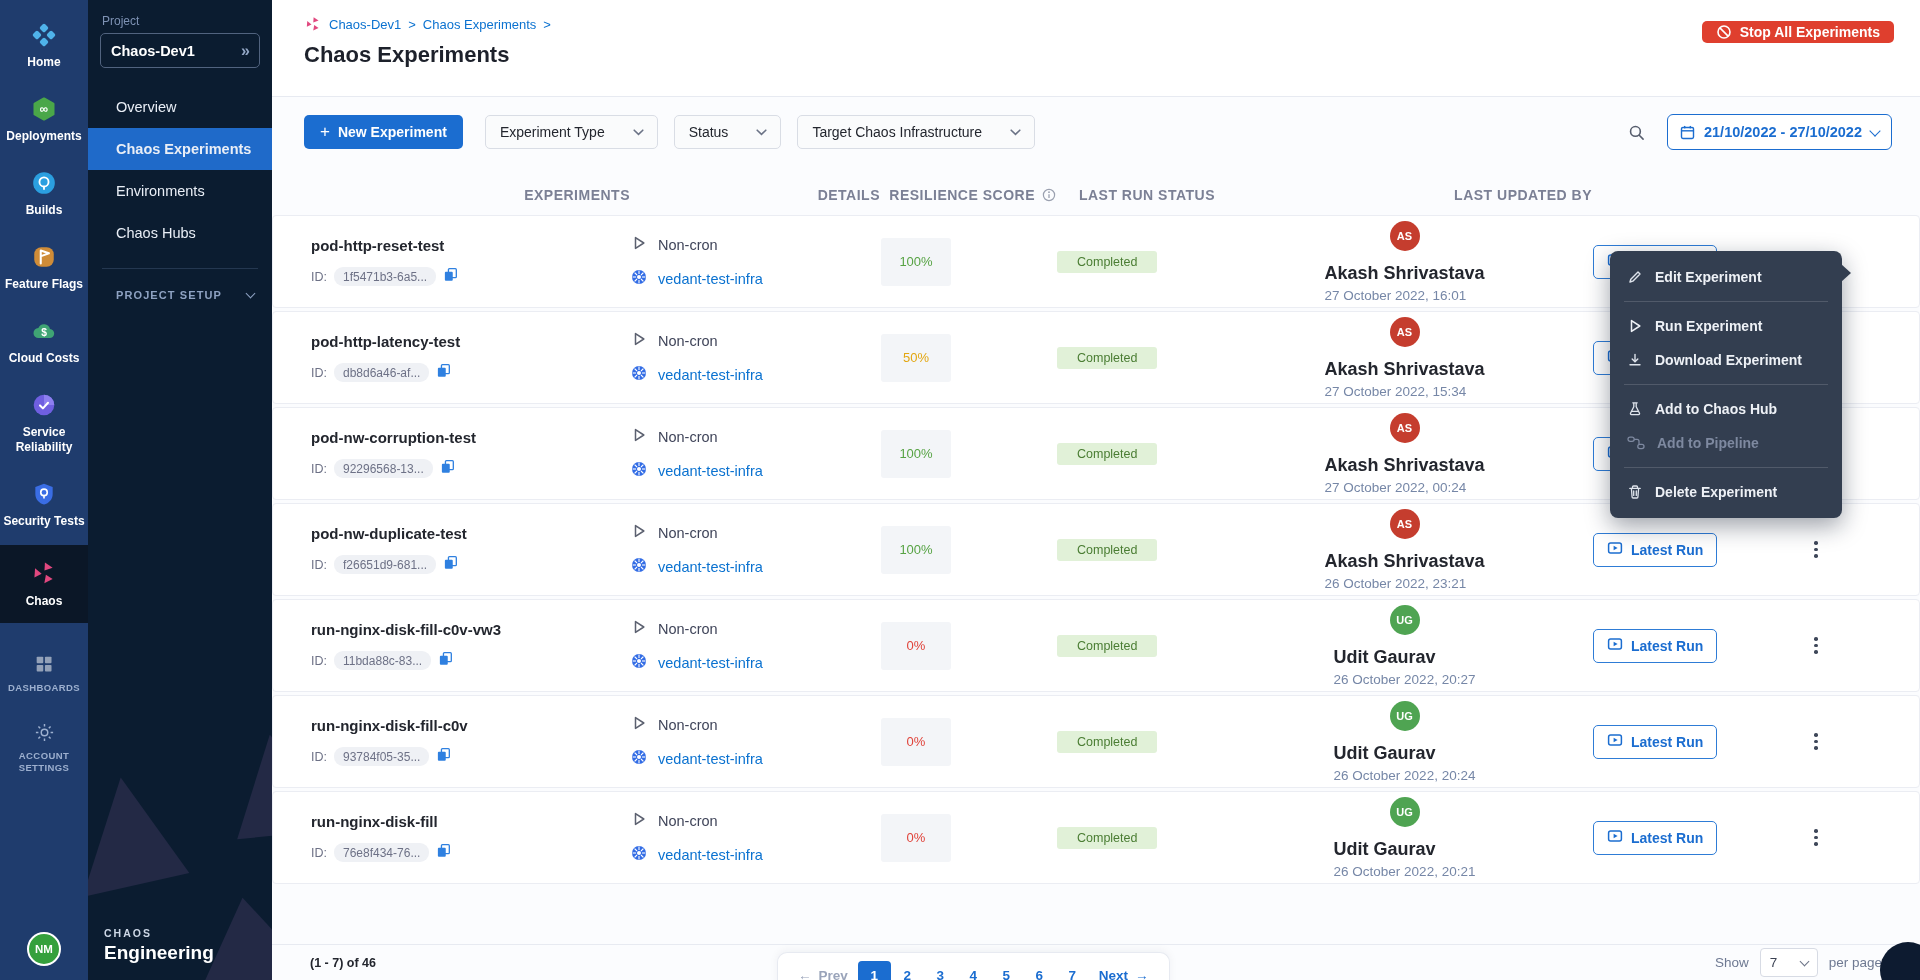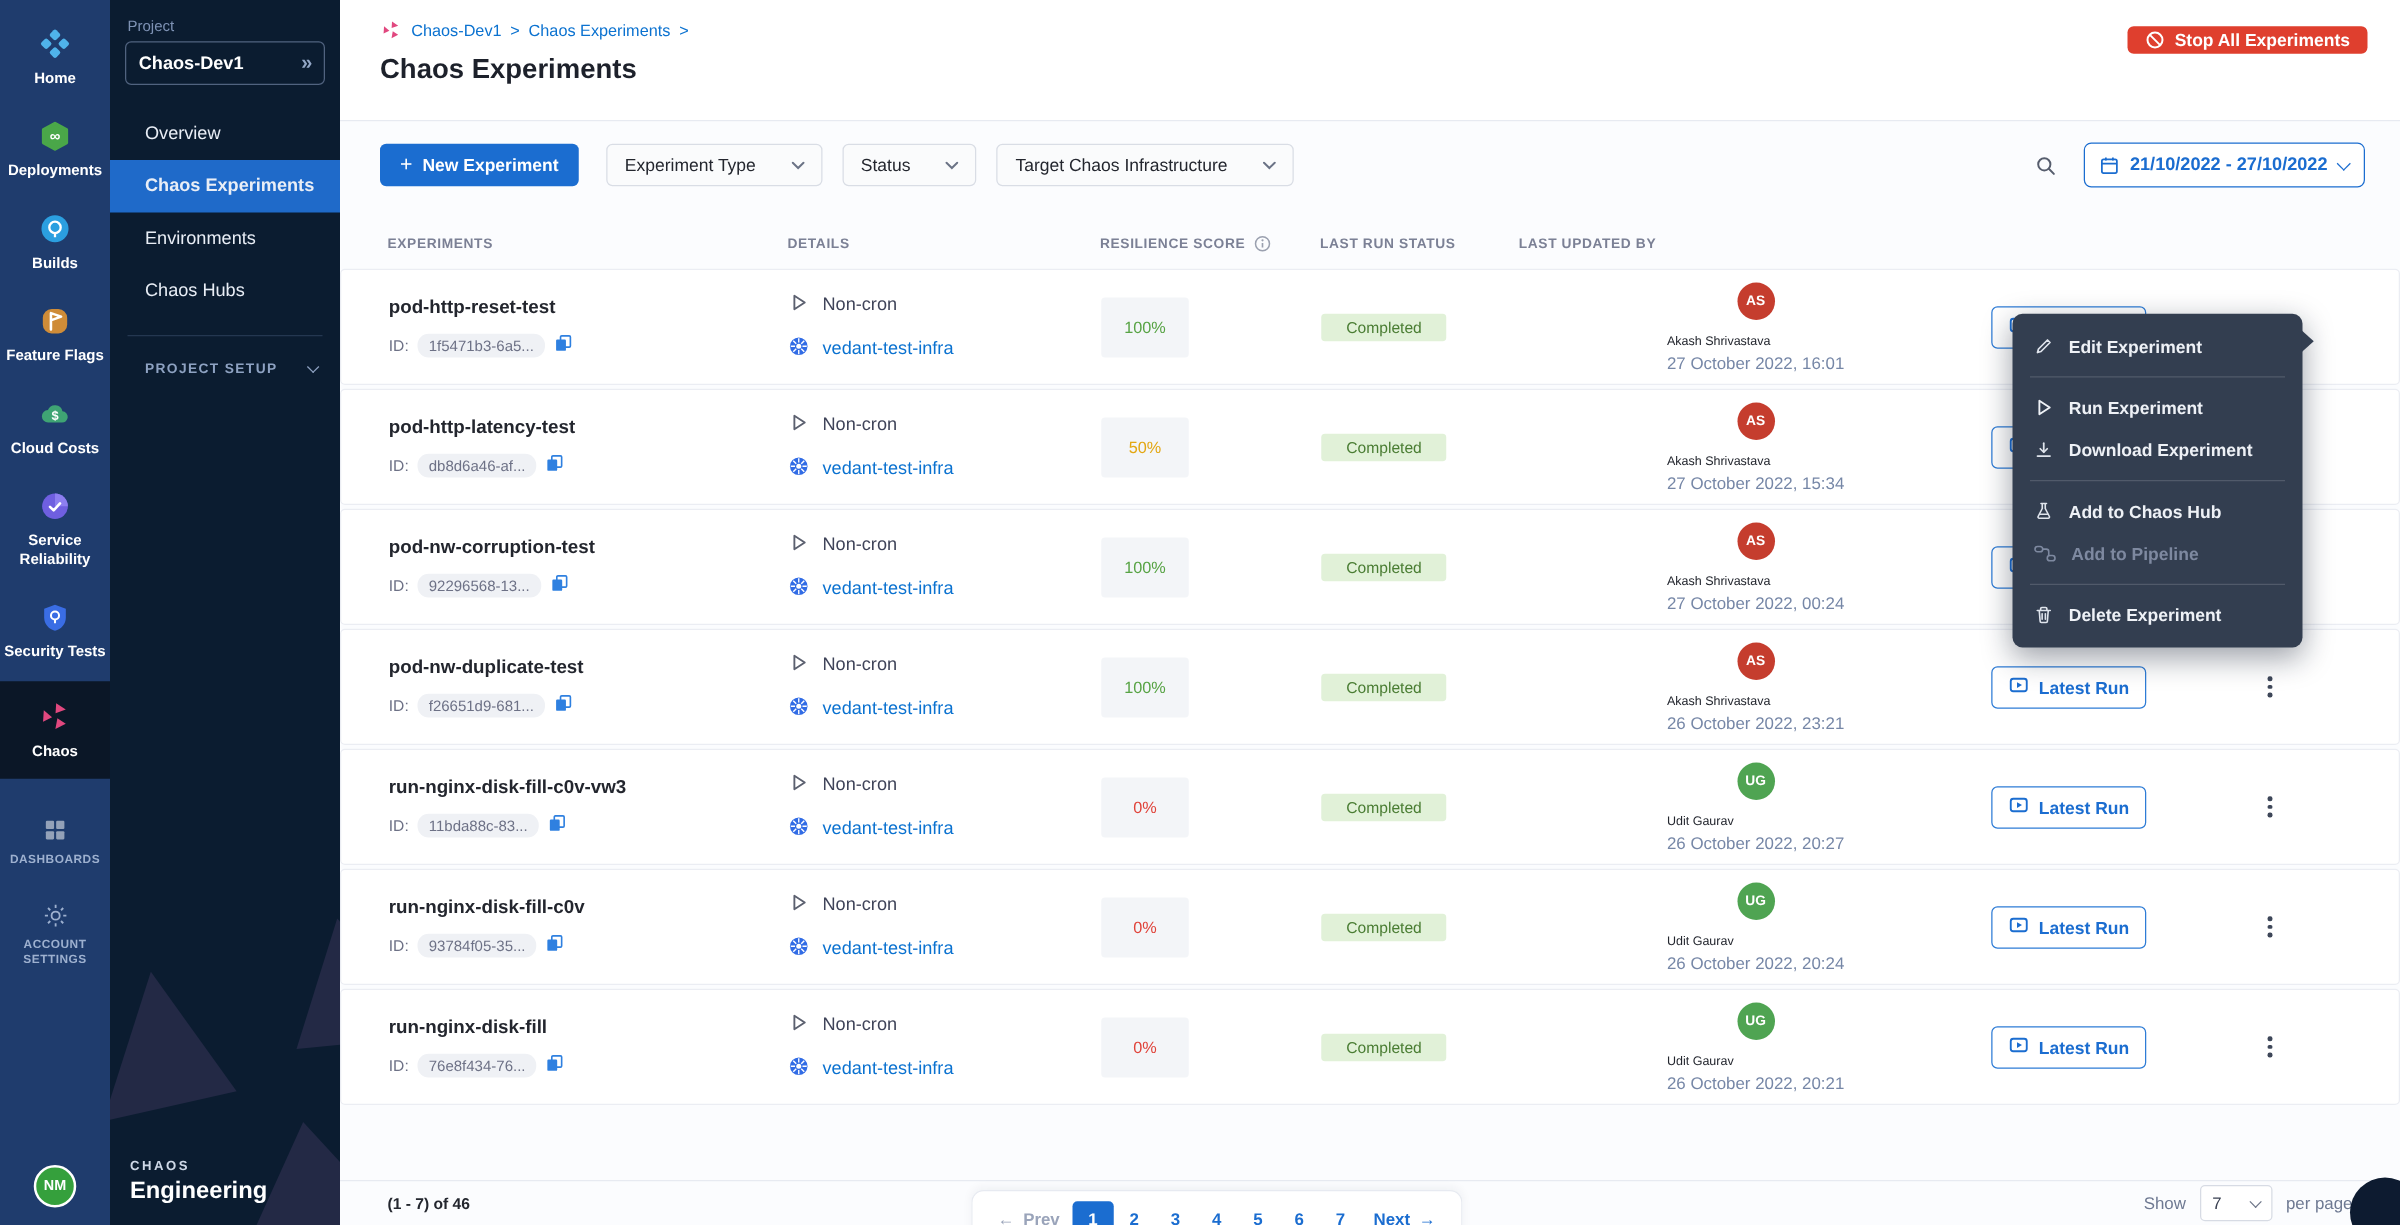--- a/index.html
+++ b/index.html
@@ -52,34 +52,34 @@
   .filters { display:flex; gap:16px; margin-left:22px; }
   .filter { height:34px; background:#fafbfc; border:1px solid #d9dde5; border-radius:5px; display:flex; align-items:center; gap:28px; padding:0 13px 0 14px; font-size:14px; color:#23262e; cursor:pointer; }
   .toolbar-right { margin-left:auto; display:flex; align-items:center; gap:18px; }
   .search-btn { background:none; border:none; cursor:pointer; padding:4px; display:flex; }
   .btn-date { background:#fff; border:1px solid #1b6dd0; color:#1b6dd0; border-radius:6px; height:36px; padding:0 12px; font-size:14.5px; font-weight:700; display:flex; align-items:center; gap:9px; cursor:pointer; font-family:inherit; }
   .btn-date .chev { border-color:#1b6dd0; width:8px; height:8px; }
 
   
   .tgrid { display:grid; grid-template-columns:320px 250px 176px 159px 377px 150px 1fr; align-items:center; padding:0 30px 0 38px; }
   .table-head { height:40px; margin-top:8px; flex-shrink:0; }
-  .th { font-size:11px; font-weight:700; color:#7b8095; letter-spacing:.5px; display:flex; align-items:center; gap:7px; }
+  .th { font-size:14px; font-weight:700; color:#7b8095; letter-spacing:.5px; display:flex; align-items:center; gap:7px;justify-content:flex-end; }
   .row { background:#fff; border:1px solid #ebedf3; border-radius:4px; height:93px; margin-bottom:3px; }
   .exp-name { font-size:15px; font-weight:700; color:#23262e; cursor:pointer; }
   .exp-id { display:flex; align-items:center; gap:7px; margin-top:13px; }
   .id-label { font-size:12.5px; color:#6d7186; }
   .id-chip { background:#eff1f5; border-radius:9px; padding:2.5px 9px; font-size:12px; color:#6d7186; }
   .det-line { display:flex; align-items:center; gap:11px; font-size:14.5px; color:#3f4459; }
   .det-line + .det-line { margin-top:15px; }
   .infra-link { color:#0b72d0; cursor:pointer; text-decoration:none; }
   .score-box { width:70px; height:48px; background:#f3f5f8; border-radius:3px; display:flex; align-items:center; justify-content:center; font-size:13px; font-weight:400; }
   .badge { display:inline-block; font-size:12.5px; font-weight:400; padding:4px 20px; border-radius:3px; }
   .cell-user { display:flex; align-items:center; gap:12px;flex-direction:column; }
   .avatar { width:30px; height:30px; border-radius:50%; color:#fff; font-size:11px; font-weight:700; display:flex; align-items:center; justify-content:center; flex-shrink:0; }
-  .user-name { font-size:10px; font-weight:400; color:#23262e; }
+  .user-name { font-size:18px; font-weight:700; color:#23262e; }
   .user-date { font-size:13.5px; color:#7687a7; margin-top:4px; }
   .btn-run { background:#fff; border:1px solid #2e7cd6; color:#1b6dd0; border-radius:5px; height:34px; padding:0 13px; font-size:14px; font-weight:700; display:flex; align-items:center; gap:8px; cursor:pointer; font-family:inherit; white-space:nowrap; }
   .cell-kebab { display:flex; justify-content:center; }
   .kebab { display:flex; flex-direction:column; gap:3px; padding:6px; cursor:pointer; }
   .kebab i { width:3.5px; height:3.5px; border-radius:50%; background:#3e4759; }
 
   
   .context-menu { position:absolute; top:251px; left:1338px; width:232px; background:#333e50; border-radius:8px; padding:9px 0; box-shadow:0 8px 24px rgba(10,20,40,.4); z-index:20; }
   .menu-arrow { position:absolute; right:-9px; top:13px; width:0; height:0; border-top:9px solid transparent; border-bottom:9px solid transparent; border-left:10px solid #333e50; }
   .menu-item { display:flex; align-items:center; gap:12px; padding:9px 17px; color:#eef1f6; font-size:14px; font-weight:600; cursor:pointer; white-space:nowrap; }

